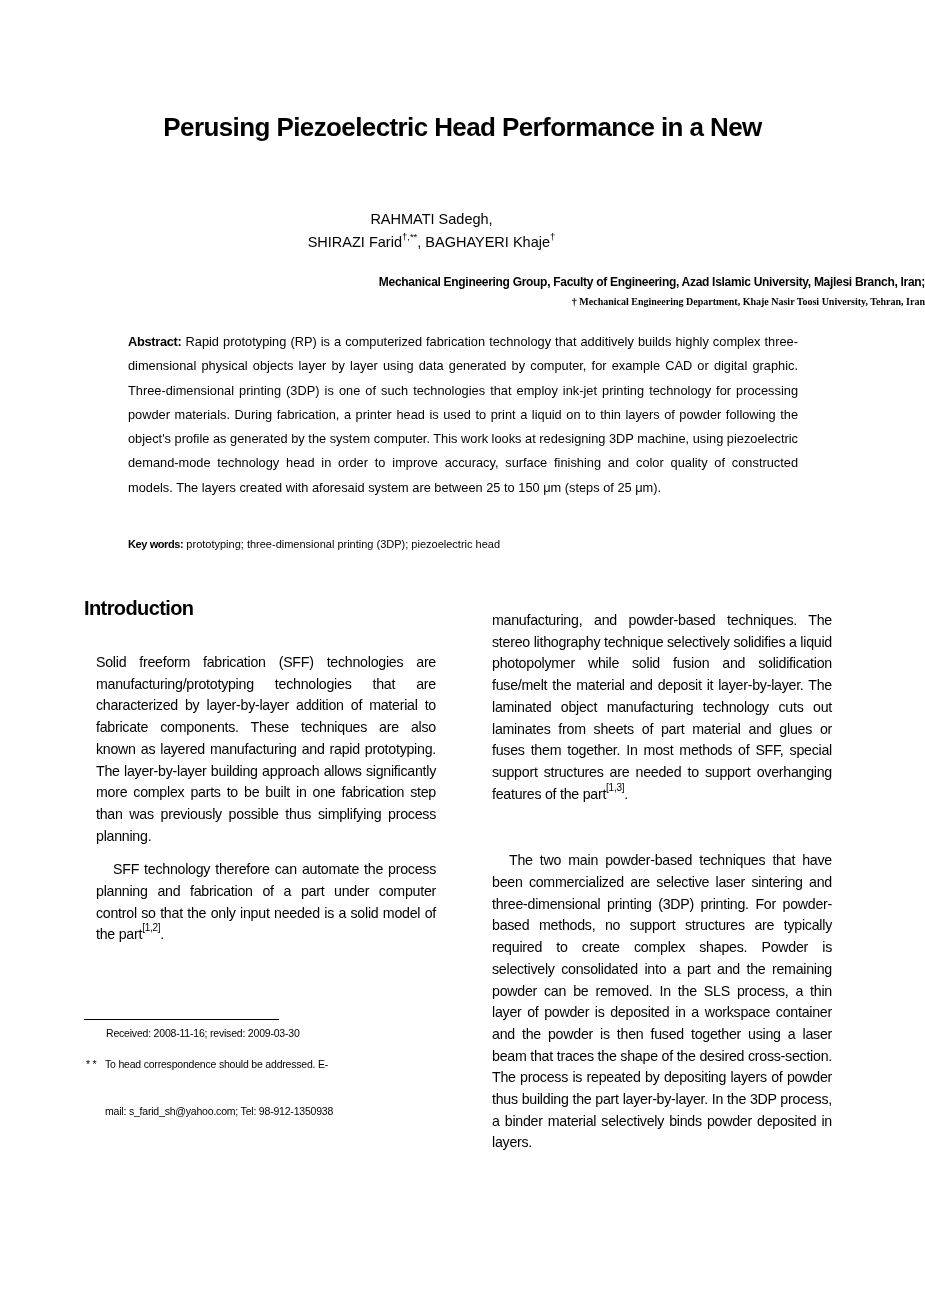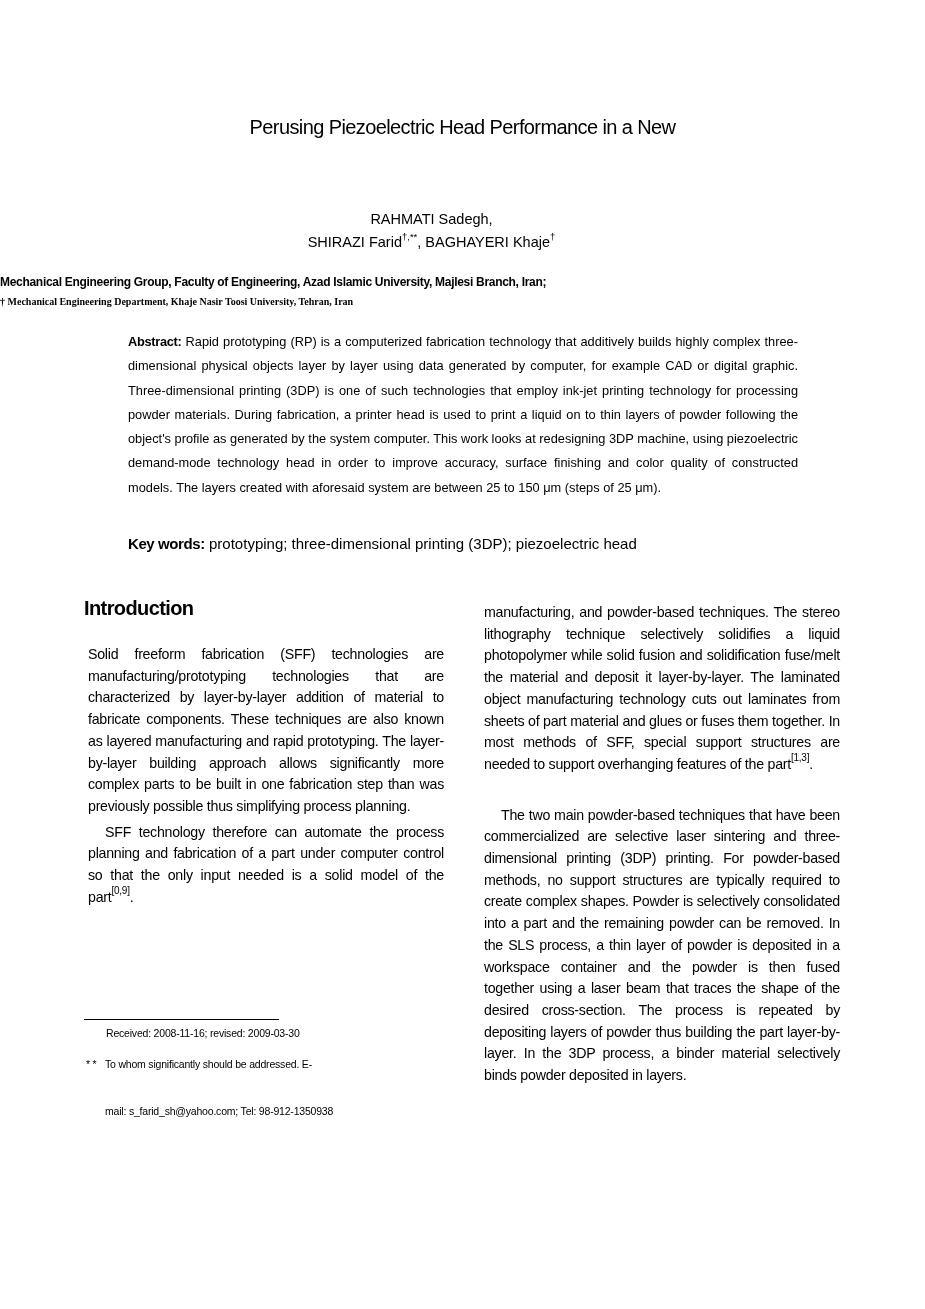--- a/index.html
+++ b/index.html
@@ -1,30 +1,30 @@
 <!DOCTYPE html>
 <html><head>
 <meta charset="utf-8">
 <style>
   html, body { margin: 0; padding: 0; background: #ffffff; }
   body { width: 925px; height: 1309px; position: relative; overflow: hidden; color: #000; font-family: "Liberation Sans", sans-serif; }
-  .title { position: absolute; left: 0; width: 925px; top: 112px; text-align: center; font-weight: normal; font-size: 20px; line-height: 31px; letter-spacing: -0.6px; }
+  .title { position: absolute; left: 0; width: 925px; top: 112px; text-align: center; font-weight: bold; font-size: 26px; line-height: 31px; letter-spacing: -0.6px; }
   .authors { position: absolute; left: 0; width: 863px; top: 208px; text-align: center; font-size: 14.5px; line-height: 23px; }
   .authors sup { font-size: 9.5px; vertical-align: 7px; line-height: 0; }
-  .affil { position: absolute; left: 0; width: 925px; top: 273px; text-align: left; font-size: 12px; line-height: 19px; font-weight: bold; }
+  .affil { position: absolute; left: 0; width: 925px; top: 273px; text-align: right; font-size: 12px; line-height: 19px; font-weight: bold; }
   .affil .a1 { letter-spacing: -0.3px; }
   .affil .a2 { font-family: "Liberation Serif", serif; font-size: 10px; }
   .abstract { position: absolute; left: 128px; width: 670px; top: 330px; font-size: 12.8px; line-height: 24.3px; text-align: justify; }
   .abstract b { letter-spacing: -0.3px; }
-  .keywords { position: absolute; left: 128px; width: 670px; top: 534px; font-size: 15px; line-height: 20px; }
+  .keywords { position: absolute; left: 128px; width: 670px; top: 534px; font-size: 11px; line-height: 20px; }
   .keywords b { letter-spacing: -0.4px; }
   .col { position: absolute; width: 364px; font-size: 14.2px; line-height: 21.7px; text-align: justify; letter-spacing: -0.25px; }
   .col.left { left: 84px; top: 640px; }
   .col.right { left: 480px; top: 598px; }
-  .col p { margin: 4px; }
+  .col p { margin: 12px; }
   .col .indent { text-indent: 17px; }
   .col sup { font-size: 10px; vertical-align: 8px; line-height: 0; }
   .heading { position: absolute; left: 84px; top: 597px; font-size: 20px; font-weight: bold; letter-spacing: -0.6px; }
   .gap { height: 21px; }
   .rule { position: absolute; left: 84px; top: 1019px; width: 195px; border-top: 1px solid #000; }
   .foot { position: absolute; font-size: 10.5px; line-height: 11px; letter-spacing: -0.2px; }
   .foot.f1 { left: 106px; top: 1028px; }
   .foot.f2 { left: 86px; top: 1059px; }
   .foot .mark { display: inline-block; width: 19px; }
   .foot .cont { padding-left: 19px; display: block; margin-top: 36px; }
@@ -47,27 +47,27 @@
 </div>
 
 <div class="abstract"><b>Abstract:</b><span> Rapid prototyping (RP) is a computerized fabrication technology that additively builds highly complex three-dimensional physical objects layer by layer using data generated by computer, for example CAD or digital graphic. Three-dimensional printing (3DP) is one of such technologies that employ ink-jet printing technology for processing powder materials. During fabrication, a printer head is used to print a liquid on to thin layers of powder following the object's profile as generated by the system computer. This work looks at redesigning 3DP machine, using piezoelectric demand-mode technology head in order to improve accuracy, surface finishing and color quality of constructed models. The layers created with aforesaid system are between 25 to 150 μm (steps of 25 μm).</span></div>
 
 <div class="keywords"><b>Key words:</b><span> prototyping; three-dimensional printing (3DP); piezoelectric head</span></div>
 
 <div class="heading">Introduction</div>
 
 <div class="col left">
   <p>Solid freeform fabrication (SFF) technologies are manufacturing/prototyping technologies that are characterized by layer-by-layer addition of material to fabricate components. These techniques are also known as layered manufacturing and rapid prototyping. The layer-by-layer building approach allows significantly more complex parts to be built in one fabrication step than was previously possible thus simplifying process planning.</p>
-  <p class="indent"><span>SFF technology therefore can automate the process planning and fabrication of a part under computer control so that the only input needed is a solid model of the part</span><sup>[0,9]</sup><span>.</span></p>
+  <p class="indent"><span>SFF technology therefore can automate the process planning and fabrication of a part under computer control so that the only input needed is a solid model of the part</span><sup>[1,2]</sup><span>.</span></p>
 </div>
 
 <div class="col right">
   <p><span>manufacturing, and powder-based techniques. The stereo lithography technique selectively solidifies a liquid photopolymer while solid fusion and solidification fuse/melt the material and deposit it layer-by-layer. The laminated object manufacturing technology cuts out laminates from sheets of part material and glues or fuses them together. In most methods of SFF, special support structures are needed to support overhanging features of the part</span><sup>[1,3]</sup><span>.</span></p>
   <div class="gap"></div>
   <p class="indent">The two main powder-based techniques that have been commercialized are selective laser sintering and three-dimensional printing (3DP) printing. For powder-based methods, no support structures are typically required to create complex shapes. Powder is selectively consolidated into a part and the remaining powder can be removed. In the SLS process, a thin layer of powder is deposited in a workspace container and the powder is then fused together using a laser beam that traces the shape of the desired cross-section. The process is repeated by depositing layers of powder thus building the part layer-by-layer. In the 3DP process, a binder material selectively binds powder deposited in layers.</p>
 </div>
 
 <div class="rule"></div>
 <div class="foot f1">Received: 2008-11-16; revised: 2009-03-30</div>
 <div class="foot f2">
-  <span class="mark">* *</span><span>To whom significantly should be addressed. E-</span>
+  <span class="mark">* *</span><span>To head correspondence should be addressed. E-</span>
   <span class="cont">mail: s_farid_sh@yahoo.com; Tel: 98-912-1350938</span>
 </div>
 
 </body></html>

